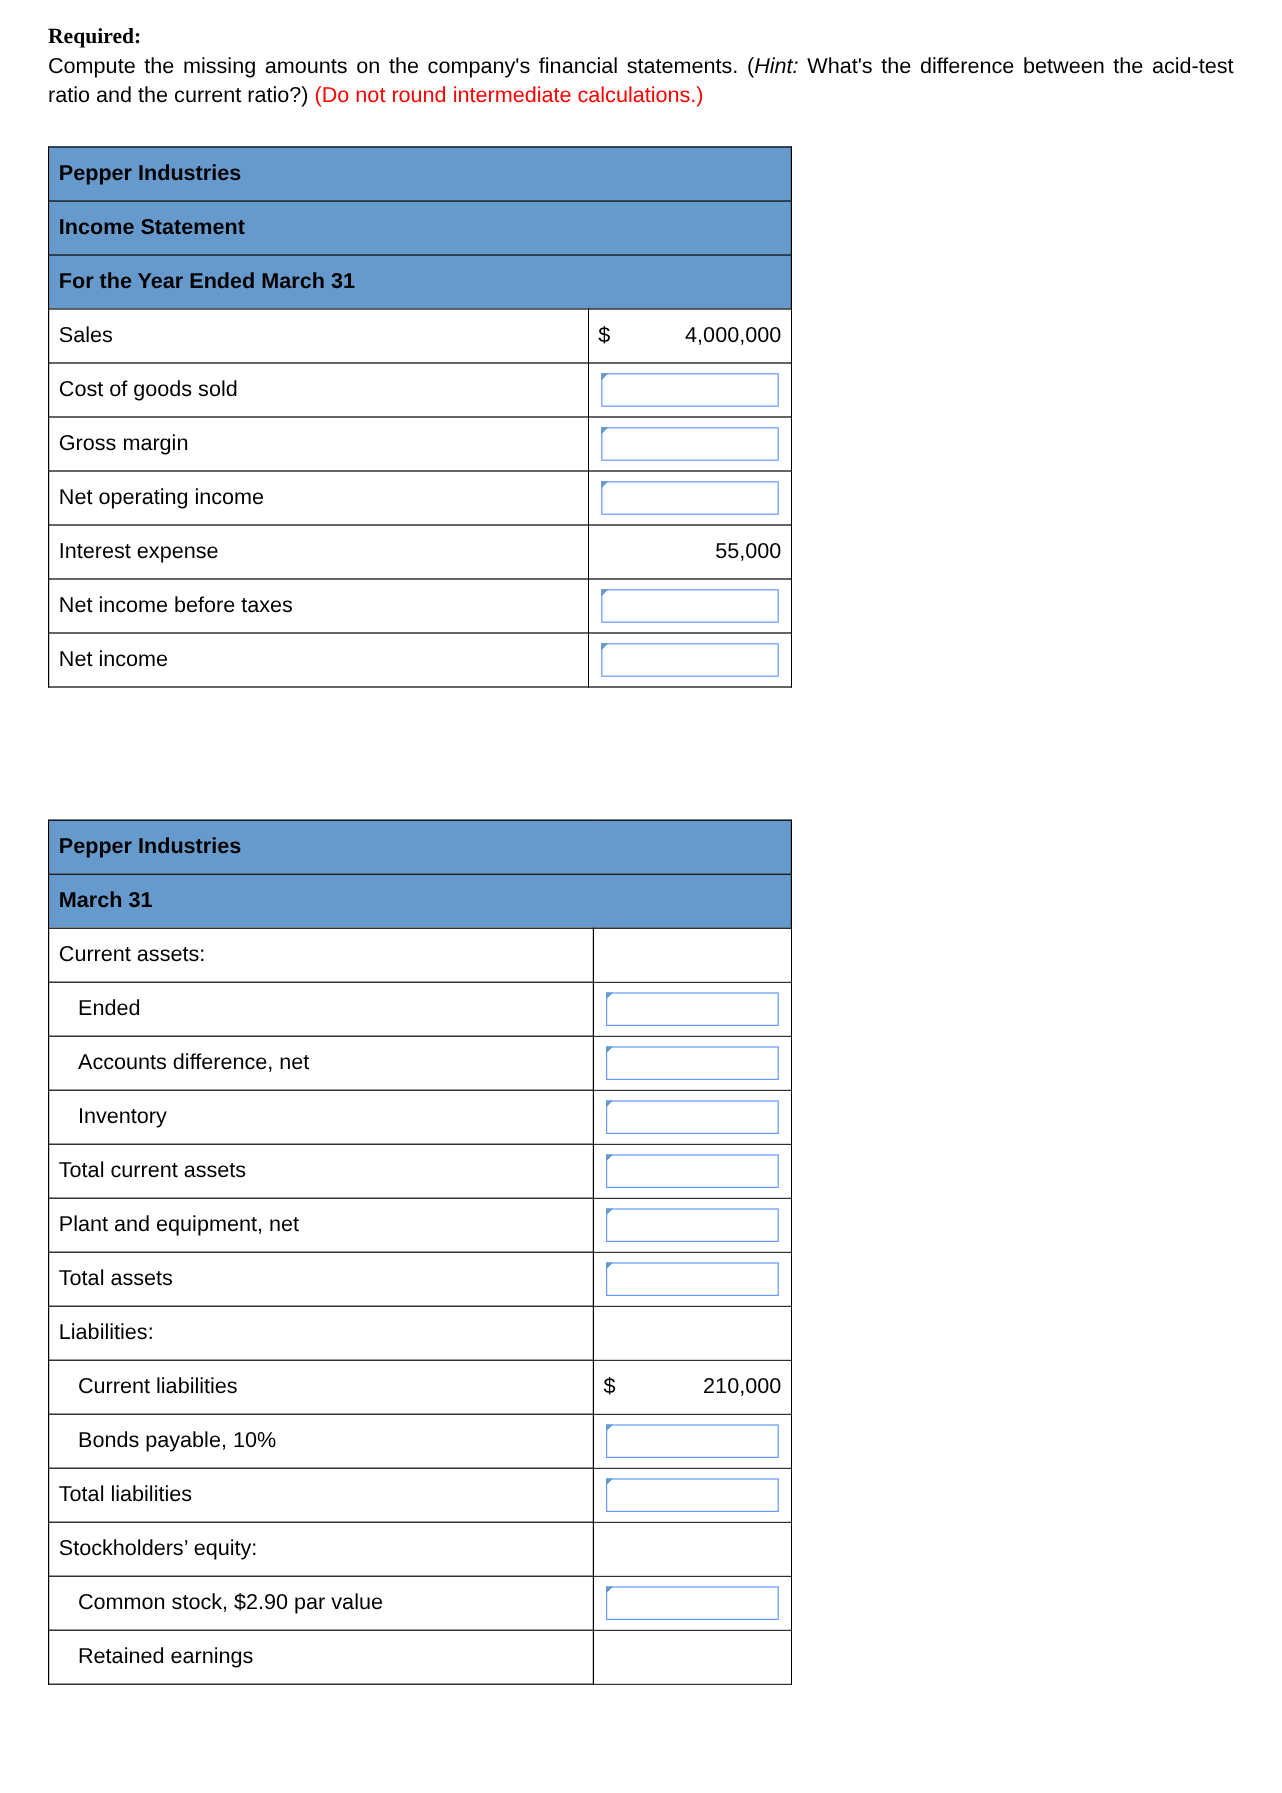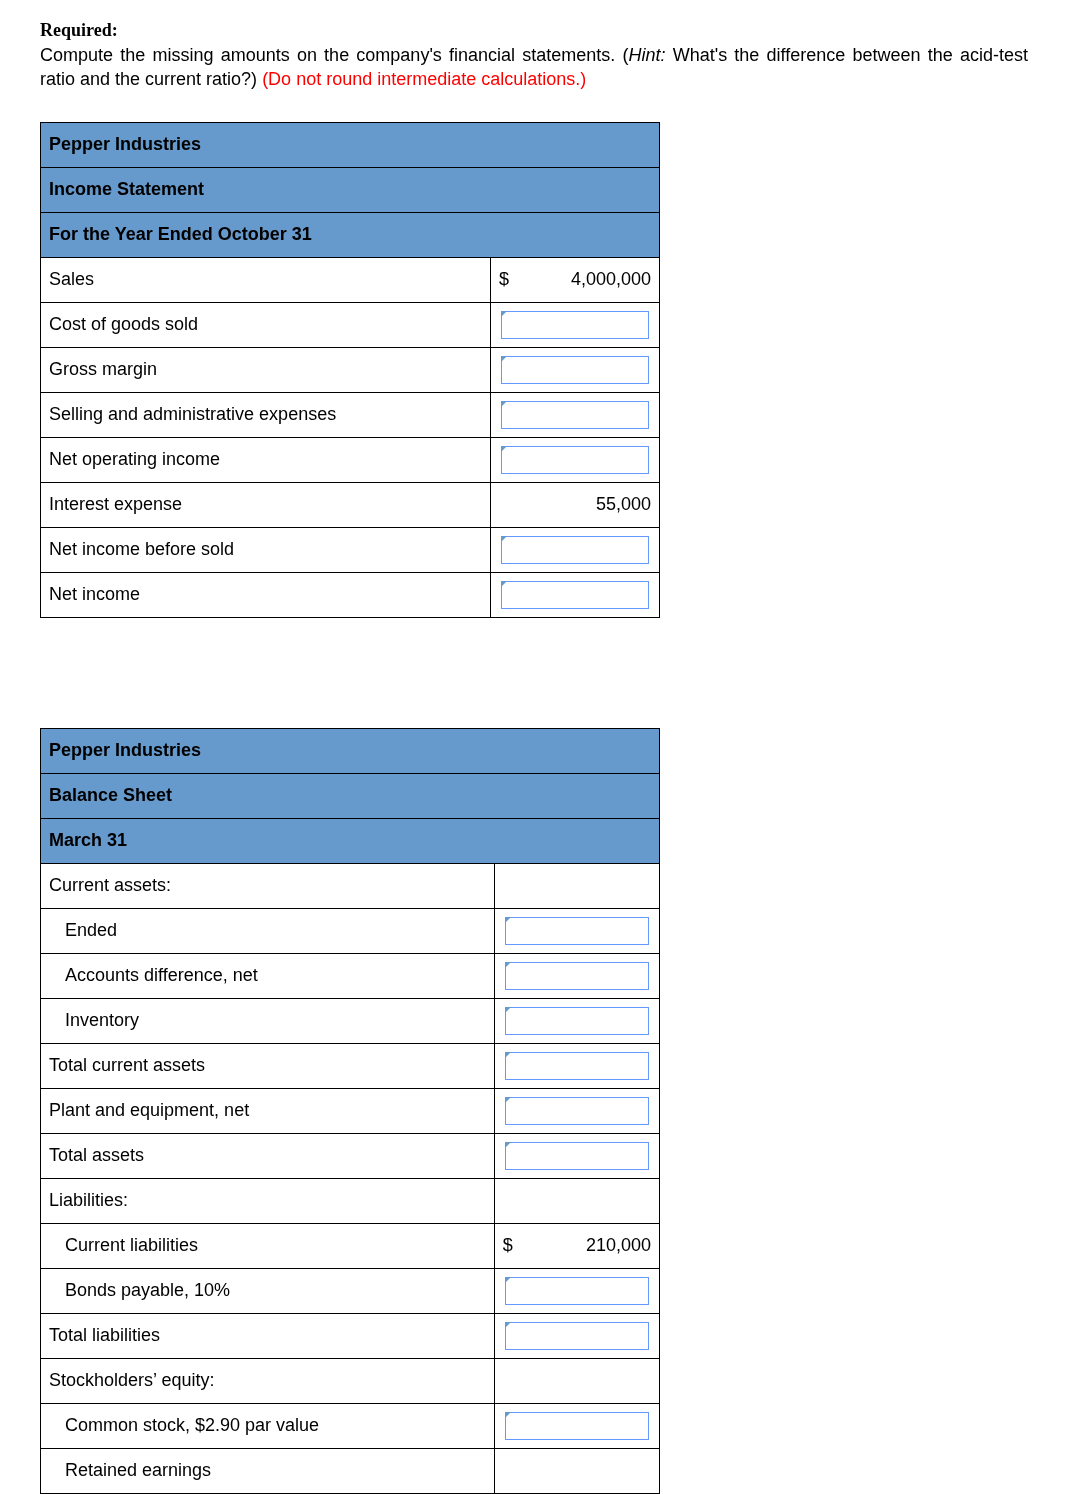--- a/index.html
+++ b/index.html
@@ -88,80 +88,71 @@
 
 <table class="fin">
   <tbody>
       <tr>
         <td class="hdr" colspan="2">Pepper Industries</td>
       </tr>
   <tr>
         <td class="hdr" colspan="2">Income Statement</td>
       </tr>
   <tr>
-        <td class="hdr" colspan="2">For the Year Ended October 31</td>
+        <td class="hdr" colspan="2">For the Year Ended March 31</td>
       </tr>
   </tbody>
     <tbody id="is-body">
       <tr>
         <td class="label">Sales</td>
         <td class="val"><span class="cur">$</span><span>4,000,000</span></td>
       </tr>
       <tr>
         <td class="label">Cost of goods sold</td>
         <td class="val input-cell">
           <div class="editbox"></div>
         </td>
       </tr>
       <tr>
         <td class="label">Gross margin</td>
         <td class="val input-cell">
           <div class="editbox"></div>
         </td>
       </tr>
       <tr>
-        <td class="label">Selling and administrative expenses</td>
-        <td class="val input-cell">
-          <div class="editbox"></div>
-        </td>
-      </tr>
-      <tr>
         <td class="label">Net operating income</td>
         <td class="val input-cell">
           <div class="editbox"></div>
         </td>
       </tr>
       <tr>
         <td class="label">Interest expense</td>
         <td class="val"><span>55,000</span></td>
       </tr>
       <tr>
-        <td class="label">Net income before sold</td>
+        <td class="label">Net income before taxes</td>
         <td class="val input-cell">
           <div class="editbox"></div>
         </td>
       </tr>
       <tr>
         <td class="label">Net income</td>
         <td class="val input-cell">
           <div class="editbox"></div>
         </td>
       </tr>
     </tbody>
 </table>
 
 <table class="fin" style="margin-bottom:20px;">
   <tbody>
       <tr>
         <td class="hdr" colspan="2">Pepper Industries</td>
       </tr>
   <tr>
-        <td class="hdr" colspan="2">Balance Sheet</td>
-      </tr>
-  <tr>
         <td class="hdr" colspan="2">March 31</td>
       </tr>
   </tbody>
     <tbody id="bs-body">
       <tr>
         <td class="label">Current assets:</td>
         <td class="val">&nbsp;</td>
       </tr>
       <tr>
         <td class="label indent1">Ended</td>

